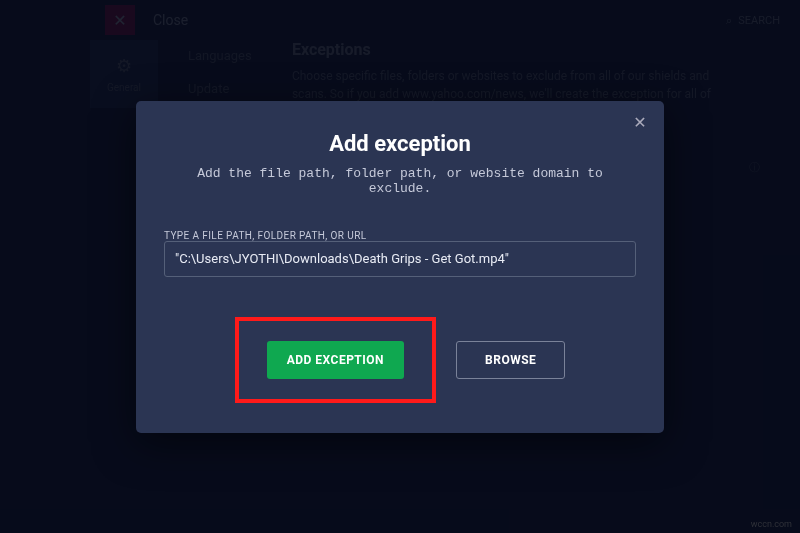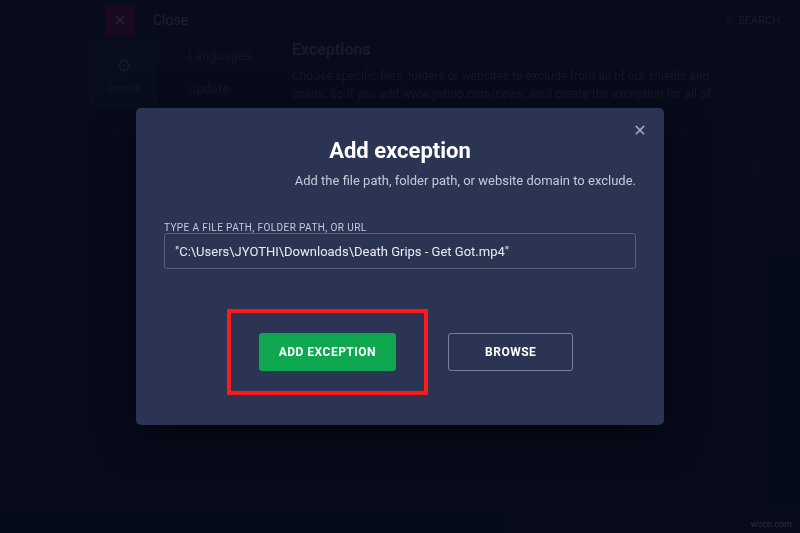--- a/index.html
+++ b/index.html
@@ -130,23 +130,24 @@
     .modal-title {
       color: #fff;
       font-size: 22px;
       font-weight: 700;
       text-align: center;
       margin-top: 6px;
     }
     .modal-sub {
       color: #c5c9d9;
       font-size: 13px;
-      text-align: right;
+      text-align: center;
       margin-top: 10px;
       margin-bottom: 34px;
+      font-family: Liberation Mono, monospace;
     }
     .input-label {
       color: #c5c9d9;
       font-size: 10px;
       letter-spacing: 0.4px;
       margin-bottom: 0;
     }
     .path-input {
       width: 100%;
       height: 36px;
@@ -181,21 +182,21 @@
       border-radius: 3px;
       cursor: pointer;
     }
     .btn-secondary {
       background: transparent;
       color: #fff;
       border: 1px solid #7a8299;
       font-size: 12px;
       font-weight: 700;
       letter-spacing: 0.5px;
-      padding: 11px 36px;
+      padding: 11px 28px;
       border-radius: 3px;
       cursor: pointer;
     }
     .watermark {
       position: absolute;
       bottom: 4px;
       right: 8px;
       color: #555;
       font-size: 9px;
       opacity: 0.5;

